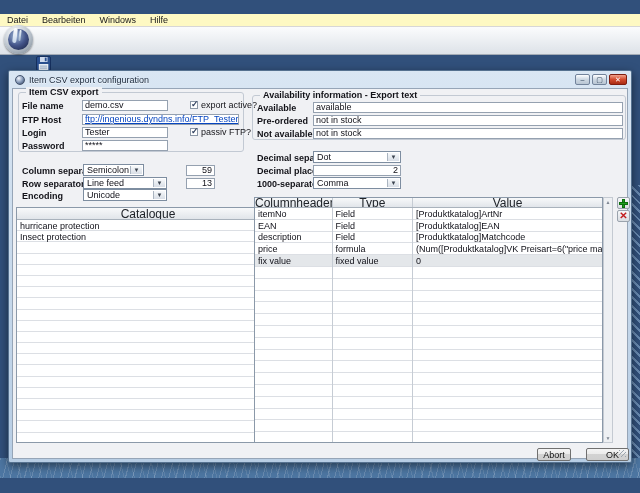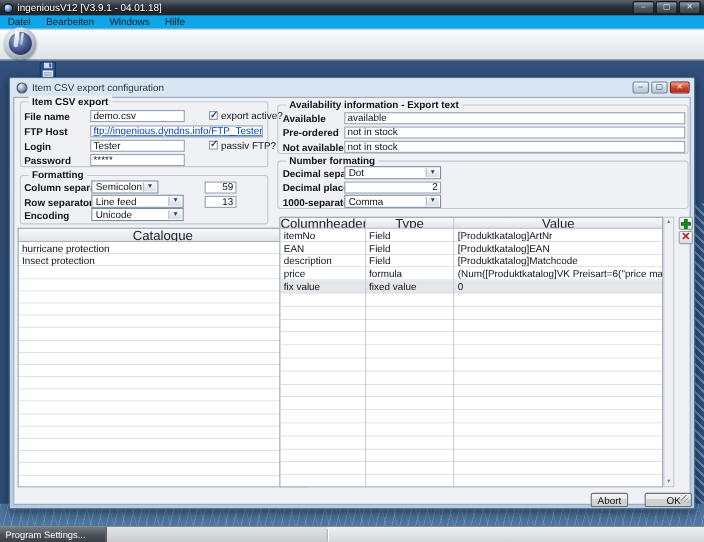--- a/index.html
+++ b/index.html
@@ -9,21 +9,21 @@
 
   
   .titlebar{position:absolute;left:0;top:0;width:640px;height:14px;
     background:linear-gradient(#5a626c,#2b3139 45%,#1b2026);display:flex;align-items:center;padding-left:3px;}
   .app-icon{width:9px;height:9px;border-radius:50%;flex:0 0 auto;
     background:radial-gradient(circle at 35% 30%,#e8f2ff,#5f8cc4 55%,#1d2e55);border:1px solid #10141c;margin-right:4px;}
   .win-title{color:#fff;font-size:9px;text-shadow:0 1px 1px #000;white-space:nowrap;}
   .win-controls{position:absolute;right:3px;top:1px;display:flex;gap:1px;}
   .wbtn{width:20px;height:12px;border:1px solid #14181e;border-radius:2px;color:#e8ecf2;
     background:linear-gradient(#9aa2ac,#4e565f 50%,#3a424b);font-size:7px;line-height:10px;text-align:center;}
-  .menubar{position:absolute;left:0;top:14px;width:640px;height:13px;background:#0ea5e9;
+  .menubar{position:absolute;left:0;top:14px;width:640px;height:13px;background:#fef9c3;
     border-bottom:1px solid #d7d7d7;display:flex;align-items:center;}
   .menu-item{padding:0 7px;font-size:9px;color:#1a1a1a;line-height:13px;}
   .toolbar{position:absolute;left:0;top:27px;width:640px;height:28px;
     background:linear-gradient(#fbfcfd,#dde2e8);border-bottom:1px solid #a3abb5;}
   .logo{position:absolute;left:4px;top:-2px;width:29px;height:29px;border-radius:50%;
     background:radial-gradient(circle at 38% 30%,#ffffff,#b9c2cc 55%,#727e8a);box-shadow:0 1px 2px rgba(0,0,0,.45);}
   .logo-core{position:absolute;left:4px;top:4px;width:21px;height:21px;border-radius:50%;
     background:radial-gradient(circle at 38% 32%,#9db6d6,#44558a 50%,#141c3a);}
   .logo-slit{position:absolute;left:9px;top:3px;width:4px;height:15px;border-radius:2px;
     background:linear-gradient(#ffffff,#c6d6ea);transform:rotate(7deg);}
@@ -104,29 +104,20 @@
   .pbtn{position:absolute;height:13px;border:1px solid #707070;border-radius:2px;font-size:9px;color:#111;
     background:linear-gradient(#f4f4f4,#ebebeb 45%,#d3d3d3 46%,#cfcfcf);display:flex;align-items:center;justify-content:center;}
   .grip{position:absolute;right:1px;bottom:1px;width:7px;height:7px;
     background:repeating-linear-gradient(135deg,#9aa4ae 0 1px,transparent 1px 3px);}
 </style>
 </head>
 <body>
 
 <div class="screen">
 
-  <div class="titlebar">
-    <span class="app-icon"></span>
-    <span class="win-title">ingeniousV12 [V3.9.1 - 04.01.18]</span>
-    <div class="win-controls">
-      <span class="wbtn">–</span>
-      <span class="wbtn">▢</span>
-      <span class="wbtn">✕</span>
-    </div>
-  </div>
 
   <div class="menubar">
     <span class="menu-item">Datei</span>
     <span class="menu-item">Bearbeiten</span>
     <span class="menu-item">Windows</span>
     <span class="menu-item">Hilfe</span>
   </div>
 
   <div class="toolbar">
     <div class="logo">
@@ -180,23 +171,20 @@
       <span class="flabel" style="left:9px;top:39px;">Login</span>
       <div class="tbox" style="left:69px;top:38px;width:86px;height:11px;">Tester</div>
       <div class="checkbox" style="left:177px;top:38px;">
         <span class="cb-box"></span>
         <span>passiv FTP?</span>
       </div>
 
       <span class="flabel" style="left:9px;top:52px;">Password</span>
       <div class="tbox" style="left:69px;top:51px;width:86px;height:11px;">*****</div>
 
-      <div class="group" style="left:5px;top:70px;width:226px;height:45px;">
-        <span class="group-label">Formatting</span>
-      </div>
       <span class="flabel" style="left:9px;top:77px;">Column separator</span>
       <div class="combo" style="left:70px;top:75px;width:61px;height:12px;">Semicolon</div>
       <div class="tbox right" style="left:173px;top:76px;width:29px;height:11px;">59</div>
 
       <span class="flabel" style="left:9px;top:90px;">Row separator</span>
       <div class="combo" style="left:70px;top:88px;width:84px;height:12px;">Line feed</div>
       <div class="tbox right" style="left:173px;top:89px;width:29px;height:11px;">13</div>
 
       <span class="flabel" style="left:9px;top:102px;">Encoding</span>
       <div class="combo" style="left:70px;top:100px;width:84px;height:12px;">Unicode</div>
@@ -276,23 +264,20 @@
       <div class="group" style="left:239px;top:6px;width:374px;height:45px;">
         <span class="group-label">Availability information - Export text</span>
       </div>
       <span class="flabel" style="left:244px;top:14px;">Available</span>
       <div class="tbox" style="left:300px;top:13px;width:310px;height:11px;">available</div>
       <span class="flabel" style="left:244px;top:27px;">Pre-ordered</span>
       <div class="tbox" style="left:300px;top:26px;width:310px;height:11px;">not in stock</div>
       <span class="flabel" style="left:244px;top:40px;">Not available</span>
       <div class="tbox" style="left:300px;top:39px;width:310px;height:11px;">not in stock</div>
 
-      <div class="group" style="left:239px;top:57px;width:374px;height:44px;">
-        <span class="group-label">Number formating</span>
-      </div>
       <span class="flabel" style="left:244px;top:64px;">Decimal separator</span>
       <div class="combo" style="left:300px;top:62px;width:88px;height:12px;">Dot</div>
       <span class="flabel" style="left:244px;top:77px;">Decimal places</span>
       <div class="tbox right" style="left:300px;top:76px;width:88px;height:11px;">2</div>
       <span class="flabel" style="left:244px;top:90px;">1000-separator</span>
       <div class="combo" style="left:300px;top:88px;width:88px;height:12px;">Comma</div>
 
       <div class="dtable" style="left:241px;top:108px;width:349px;height:246px;">
         <div class="thead" style="height:10px;">
           <div class="thcell colsep" style="width:78px;line-height:10px;">Columnheader</div>
@@ -412,18 +397,13 @@
       <div class="mini-btn" style="left:604px;top:121px;">
         <span class="x-glyph">✕</span>
       </div>
 
       <div class="pbtn" style="left:524px;top:359px;width:34px;">Abort</div>
       <div class="pbtn" style="left:573px;top:359px;width:43px;padding-left:10px;">OK</div>
       <div class="grip"></div>
     </div>
   </div>
 
-  <div class="statusbar">
-    <div class="sb-mid"></div>
-    <div class="ps-tab">Program Settings...</div>
-    <div class="sb-divider"></div>
-  </div>
 </div>
 
 </body></html>

